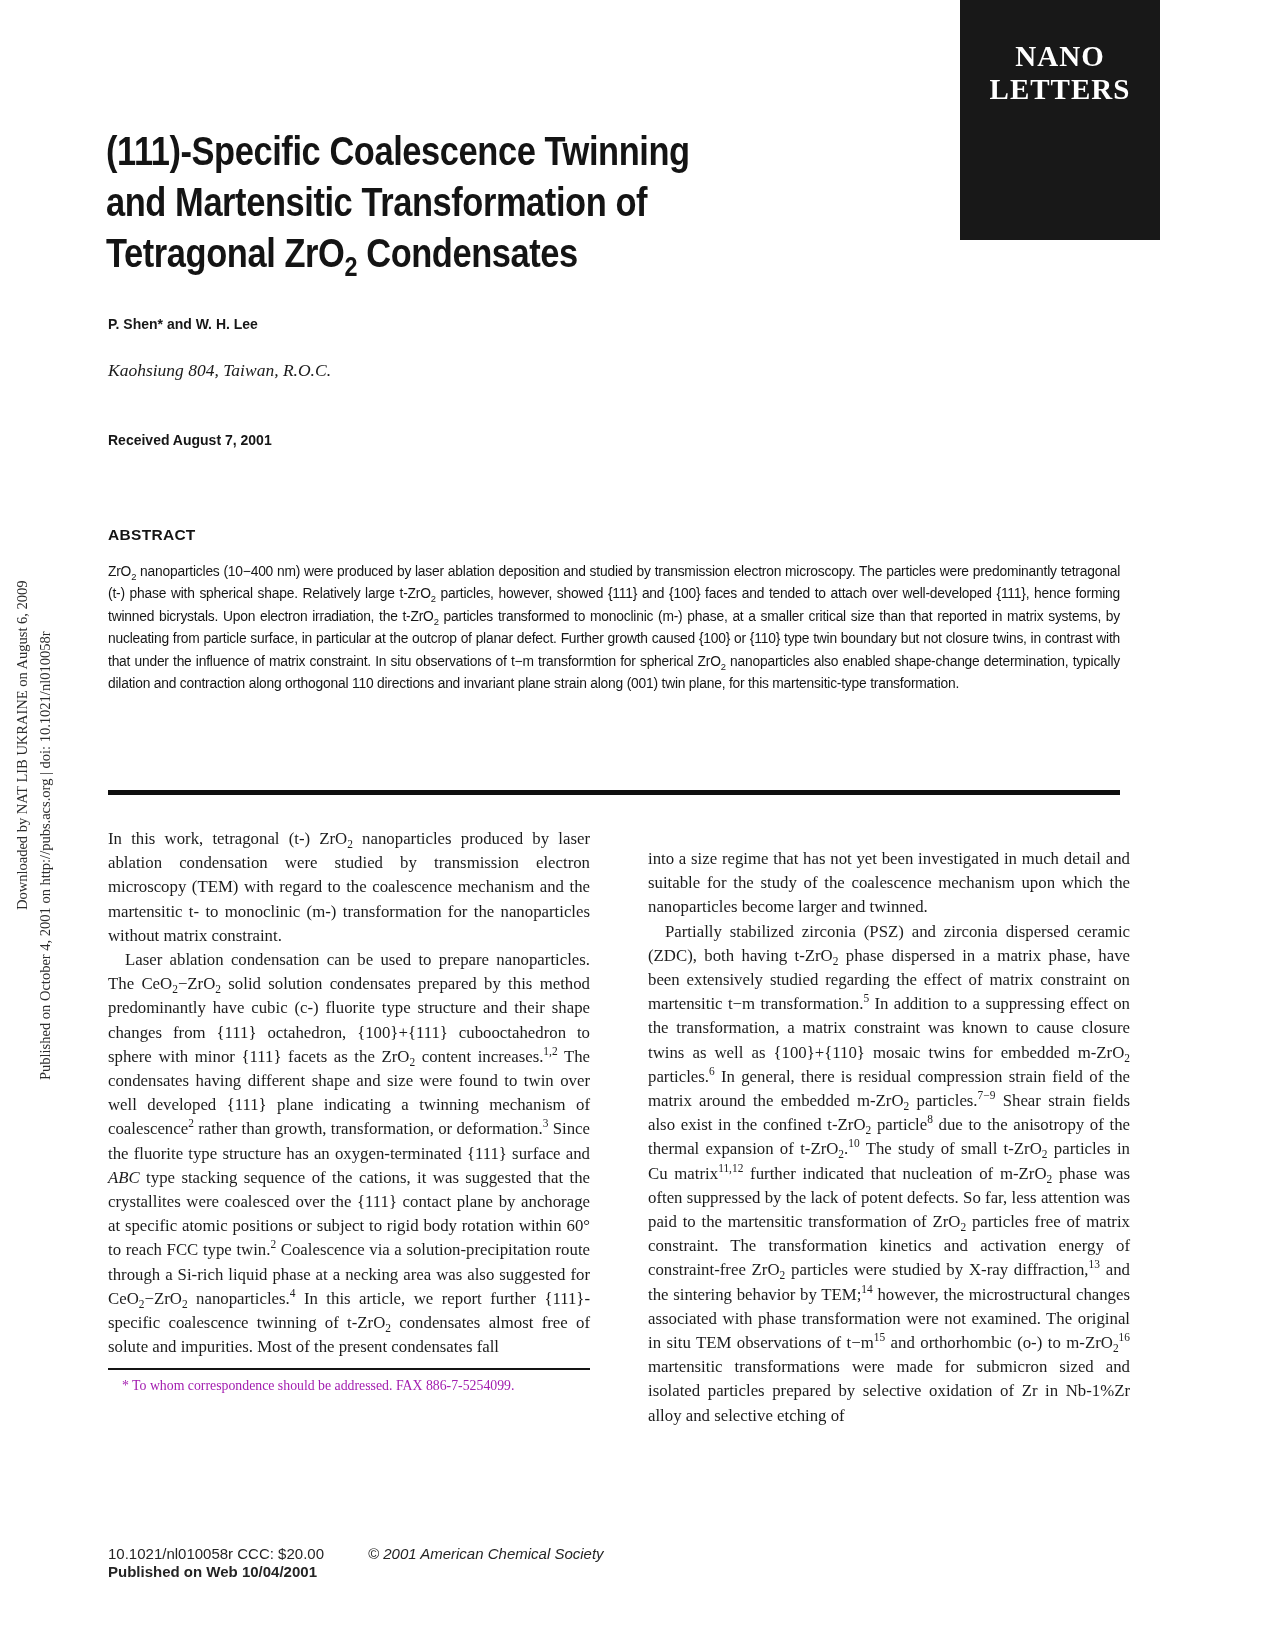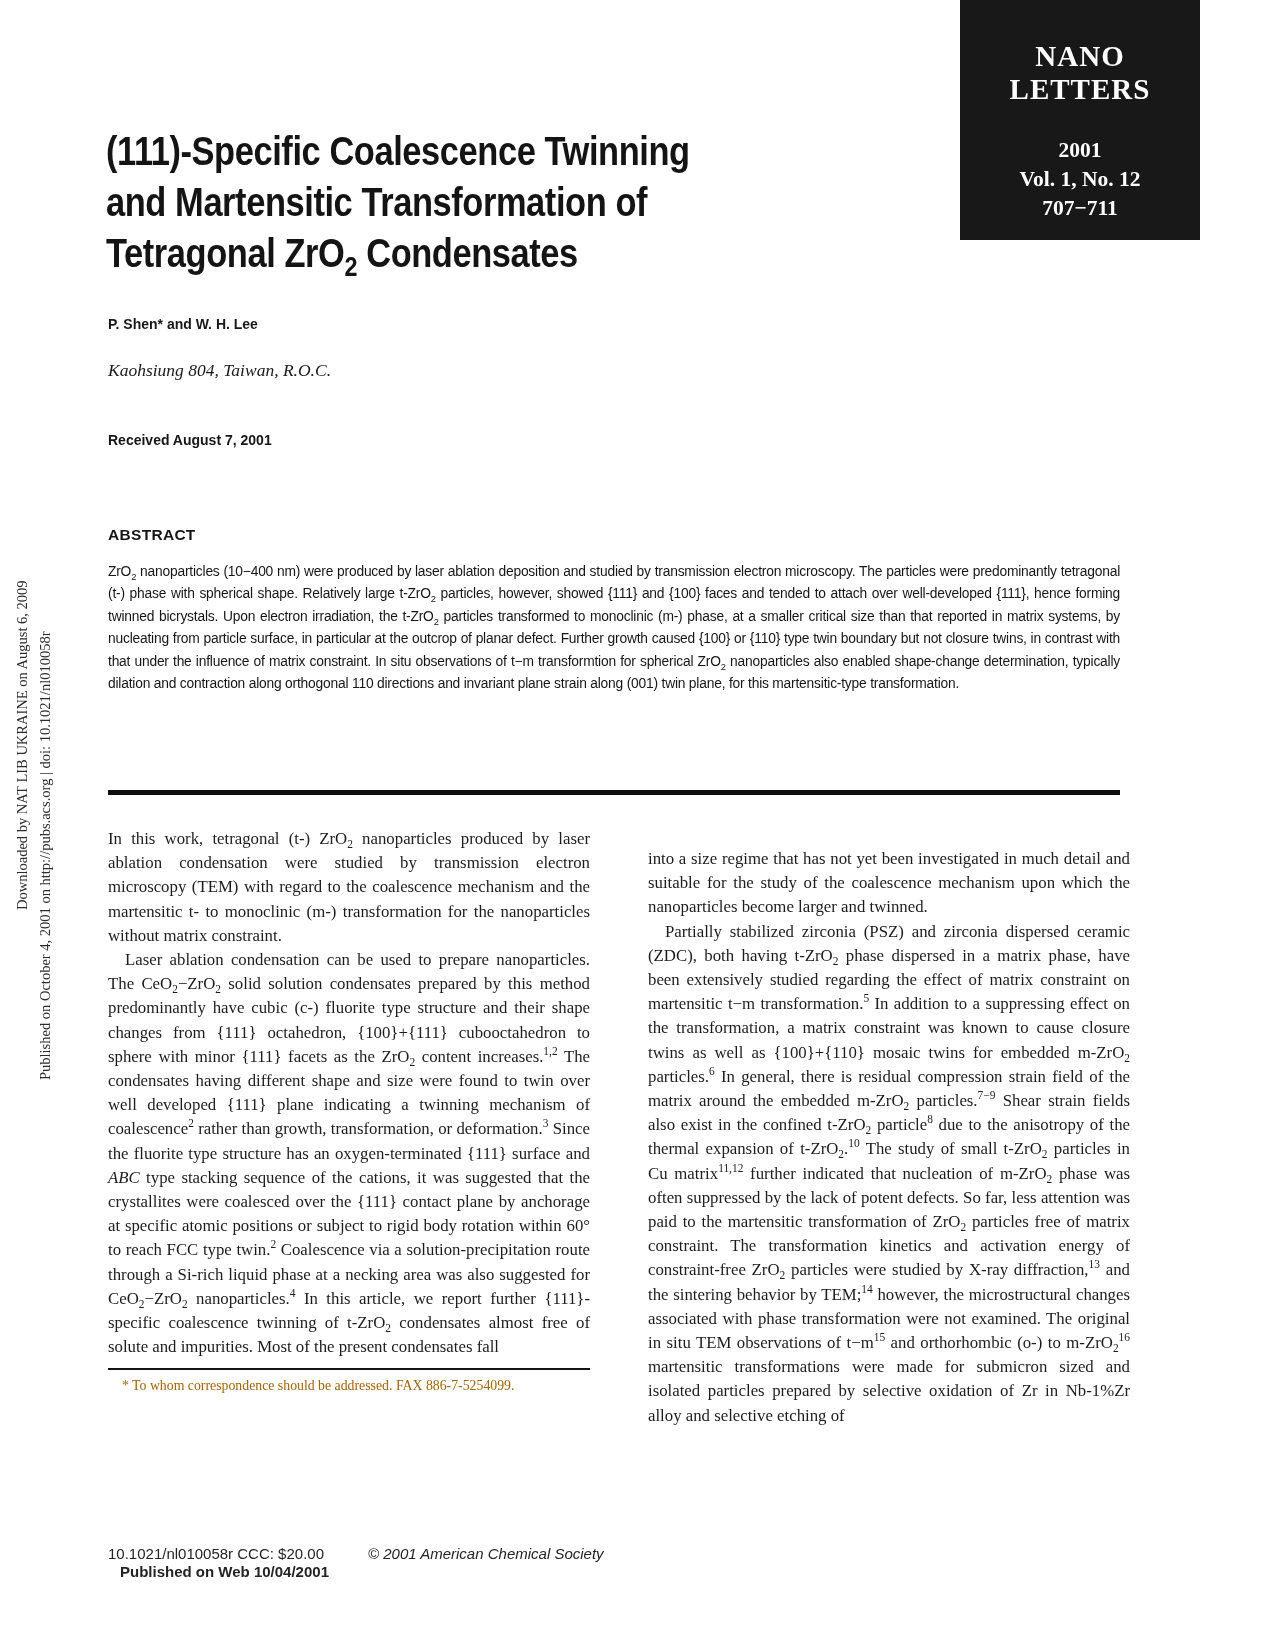--- a/index.html
+++ b/index.html
@@ -5,21 +5,21 @@
   html,body { margin:0; padding:0; background:#ffffff; }
   .page {
     position:relative; width:1275px; height:1651px; background:#ffffff;
     font-family:"Liberation Serif", serif; color:#1c1c1c; overflow:hidden;
   }
   sub { font-size:68%; line-height:0; }
   sup { font-size:68%; line-height:0; }
 
   
   .jbox {
-    position:absolute; left:960px; top:0; width:240px; height:240px;
+    position:absolute; left:960px; top:0; width:200px; height:240px;
     background:#181818; color:#ffffff; text-align:center;
     font-family:"Liberation Serif", serif; font-weight:bold;
   }
   .jname { padding-top:40px; font-size:29px; line-height:33px; letter-spacing:1px; }
   .jmeta { margin-top:30px; font-size:21.5px; line-height:29px; }
 
   
   .sidebar-line {
     position:absolute; writing-mode:vertical-rl; transform:rotate(180deg);
     font-family:"Liberation Serif", serif; font-size:14.5px; color:#2b2b2b;
@@ -51,46 +51,41 @@
   .rule-thick { position:absolute; left:108px; top:790px; width:1012px; height:5px; background:#0f0f0f; }
 
   
   .col { position:absolute; top:827px; width:482px; font-size:16.8px; line-height:24.2px;
     text-align:justify; color:#1c1c1c; }
   .col-left { left:108px; } .col-right { left:648px;margin-top:20px; }
   .col .indent { text-indent:17px; }
 
   
   .footrule { margin-top:9px; border-top:2px solid #141414; width:100%; }
-  .footnote { margin-top:6px; font-size:13.8px; line-height:19.5px; text-align:left; color:#a16207; }
+  .footnote { margin-top:6px; font-size:13.8px; line-height:19.5px; text-align:left; color:#a21caf; }
   .footnote .fn-indent { text-indent:14px; }
 
   
   .footer { position:absolute; left:108px; top:1545px;
     font-family:"Liberation Sans", sans-serif; font-size:15px; color:#242424; }
   .footer .copyright { margin-left:44px;font-style:italic; }
-  .footer .row2 { font-weight:bold; margin-top:1px;margin-left:12px; }
+  .footer .row2 { font-weight:bold; margin-top:1px; }
 </style>
 </head>
 <body>
 
 <div class="page">
 
   <div id="sb-downloaded" class="sidebar-line">Downloaded by NAT LIB UKRAINE on August 6, 2009</div>
   <div id="sb-published" class="sidebar-line">Published on October 4, 2001 on http://pubs.acs.org | doi: 10.1021/nl010058r</div>
 
   <div class="jbox">
     <div class="jname">
       <div>NANO</div>
       <div>LETTERS</div>
-    </div>
-    <div class="jmeta">
-      <div>2001</div>
-      <div>Vol. 1, No. 12</div>
-      <div>707−711</div>
     </div>
   </div>
 
   <div class="title">
       <div>(111)-Specific Coalescence Twinning</div>
       <div>and Martensitic Transformation of</div>
       <div>Tetragonal ZrO<sub>2</sub> Condensates</div>
     </div>
 
   <div class="authors">P. Shen* and W. H. Lee</div>

